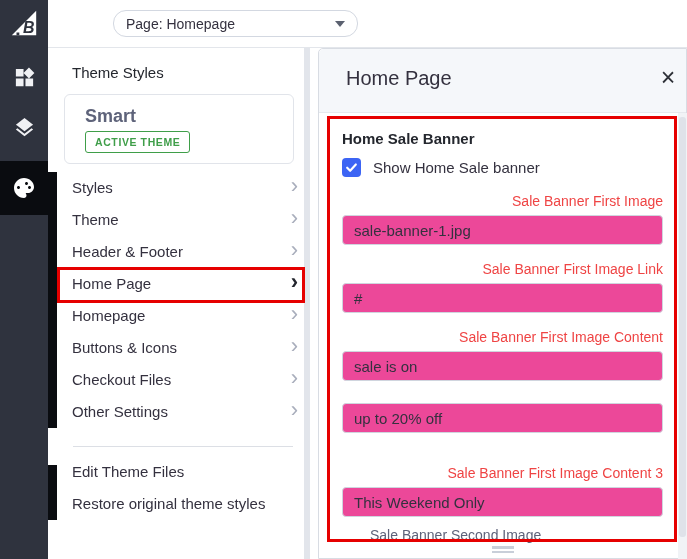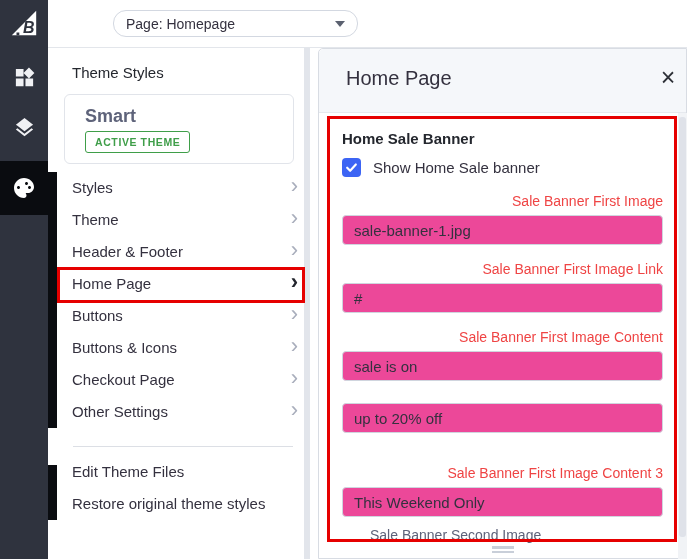--- a/index.html
+++ b/index.html
@@ -134,29 +134,29 @@
   </div>
         <div class="nav-item">
     <span class="nav-label">Header &amp; Footer</span>
     <span class="nav-chevron">›</span>
   </div>
         <div class="nav-item active">
     <span class="nav-label">Home Page</span>
     <span class="nav-chevron">›</span>
   </div>
         <div class="nav-item">
-    <span class="nav-label">Buttons</span>
+    <span class="nav-label">Homepage</span>
     <span class="nav-chevron">›</span>
   </div>
         <div class="nav-item">
     <span class="nav-label">Buttons &amp; Icons</span>
     <span class="nav-chevron">›</span>
   </div>
         <div class="nav-item">
-    <span class="nav-label">Checkout Page</span>
+    <span class="nav-label">Checkout Files</span>
     <span class="nav-chevron">›</span>
   </div>
         <div class="nav-item">
     <span class="nav-label">Other Settings</span>
     <span class="nav-chevron">›</span>
   </div>
       </div>
     <div class="sidebar-divider"></div>
     <div class="footer-link fl-0">Edit Theme Files</div>
     <div class="footer-link fl-1">Restore original theme styles</div>

